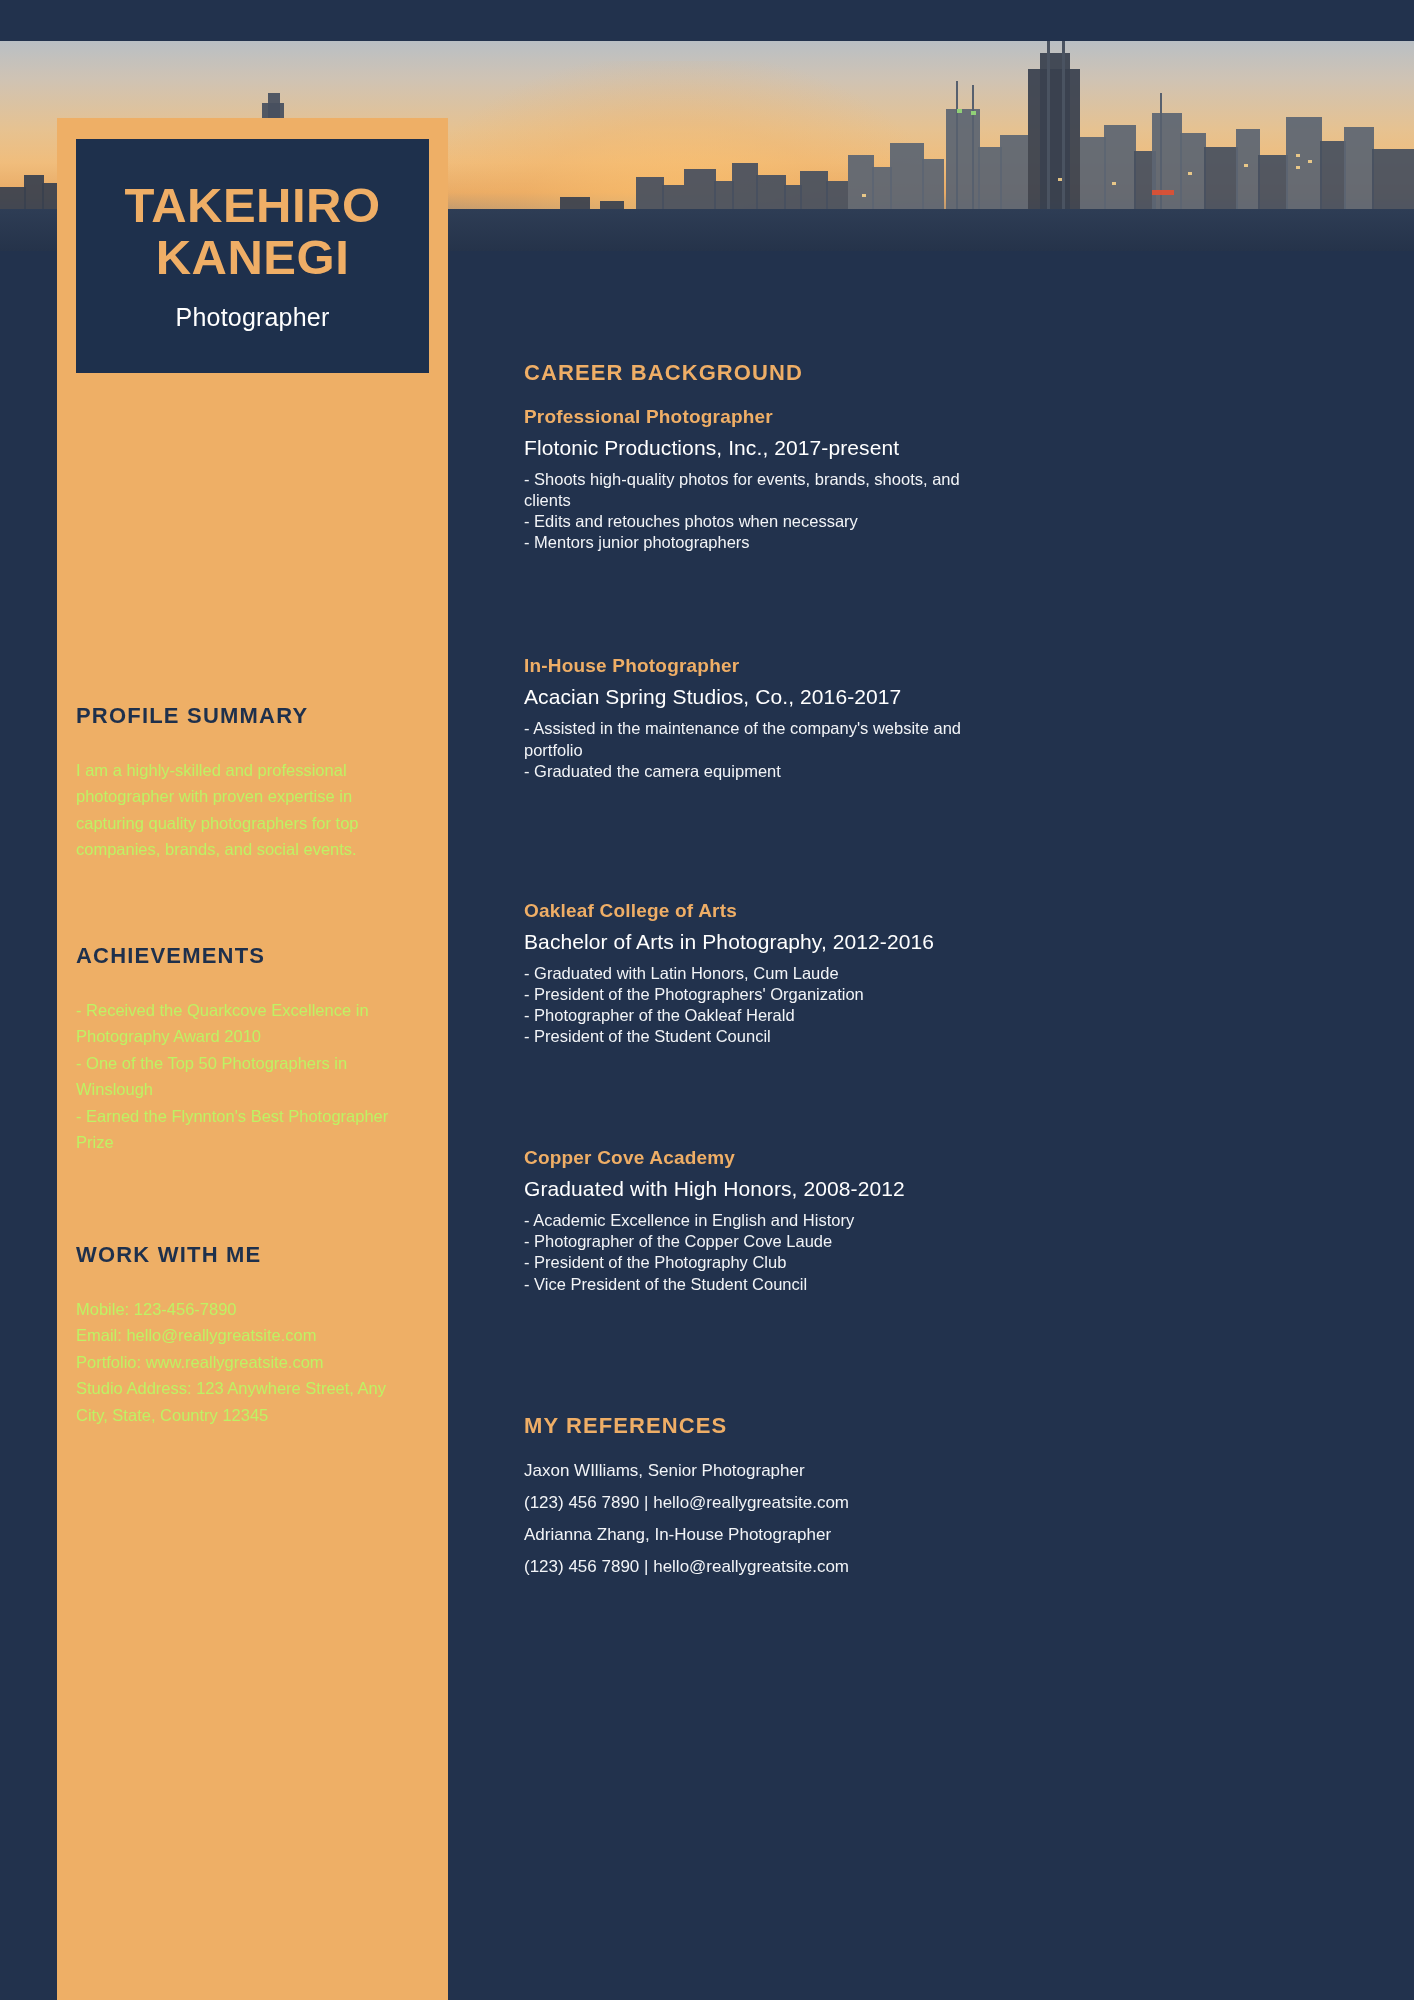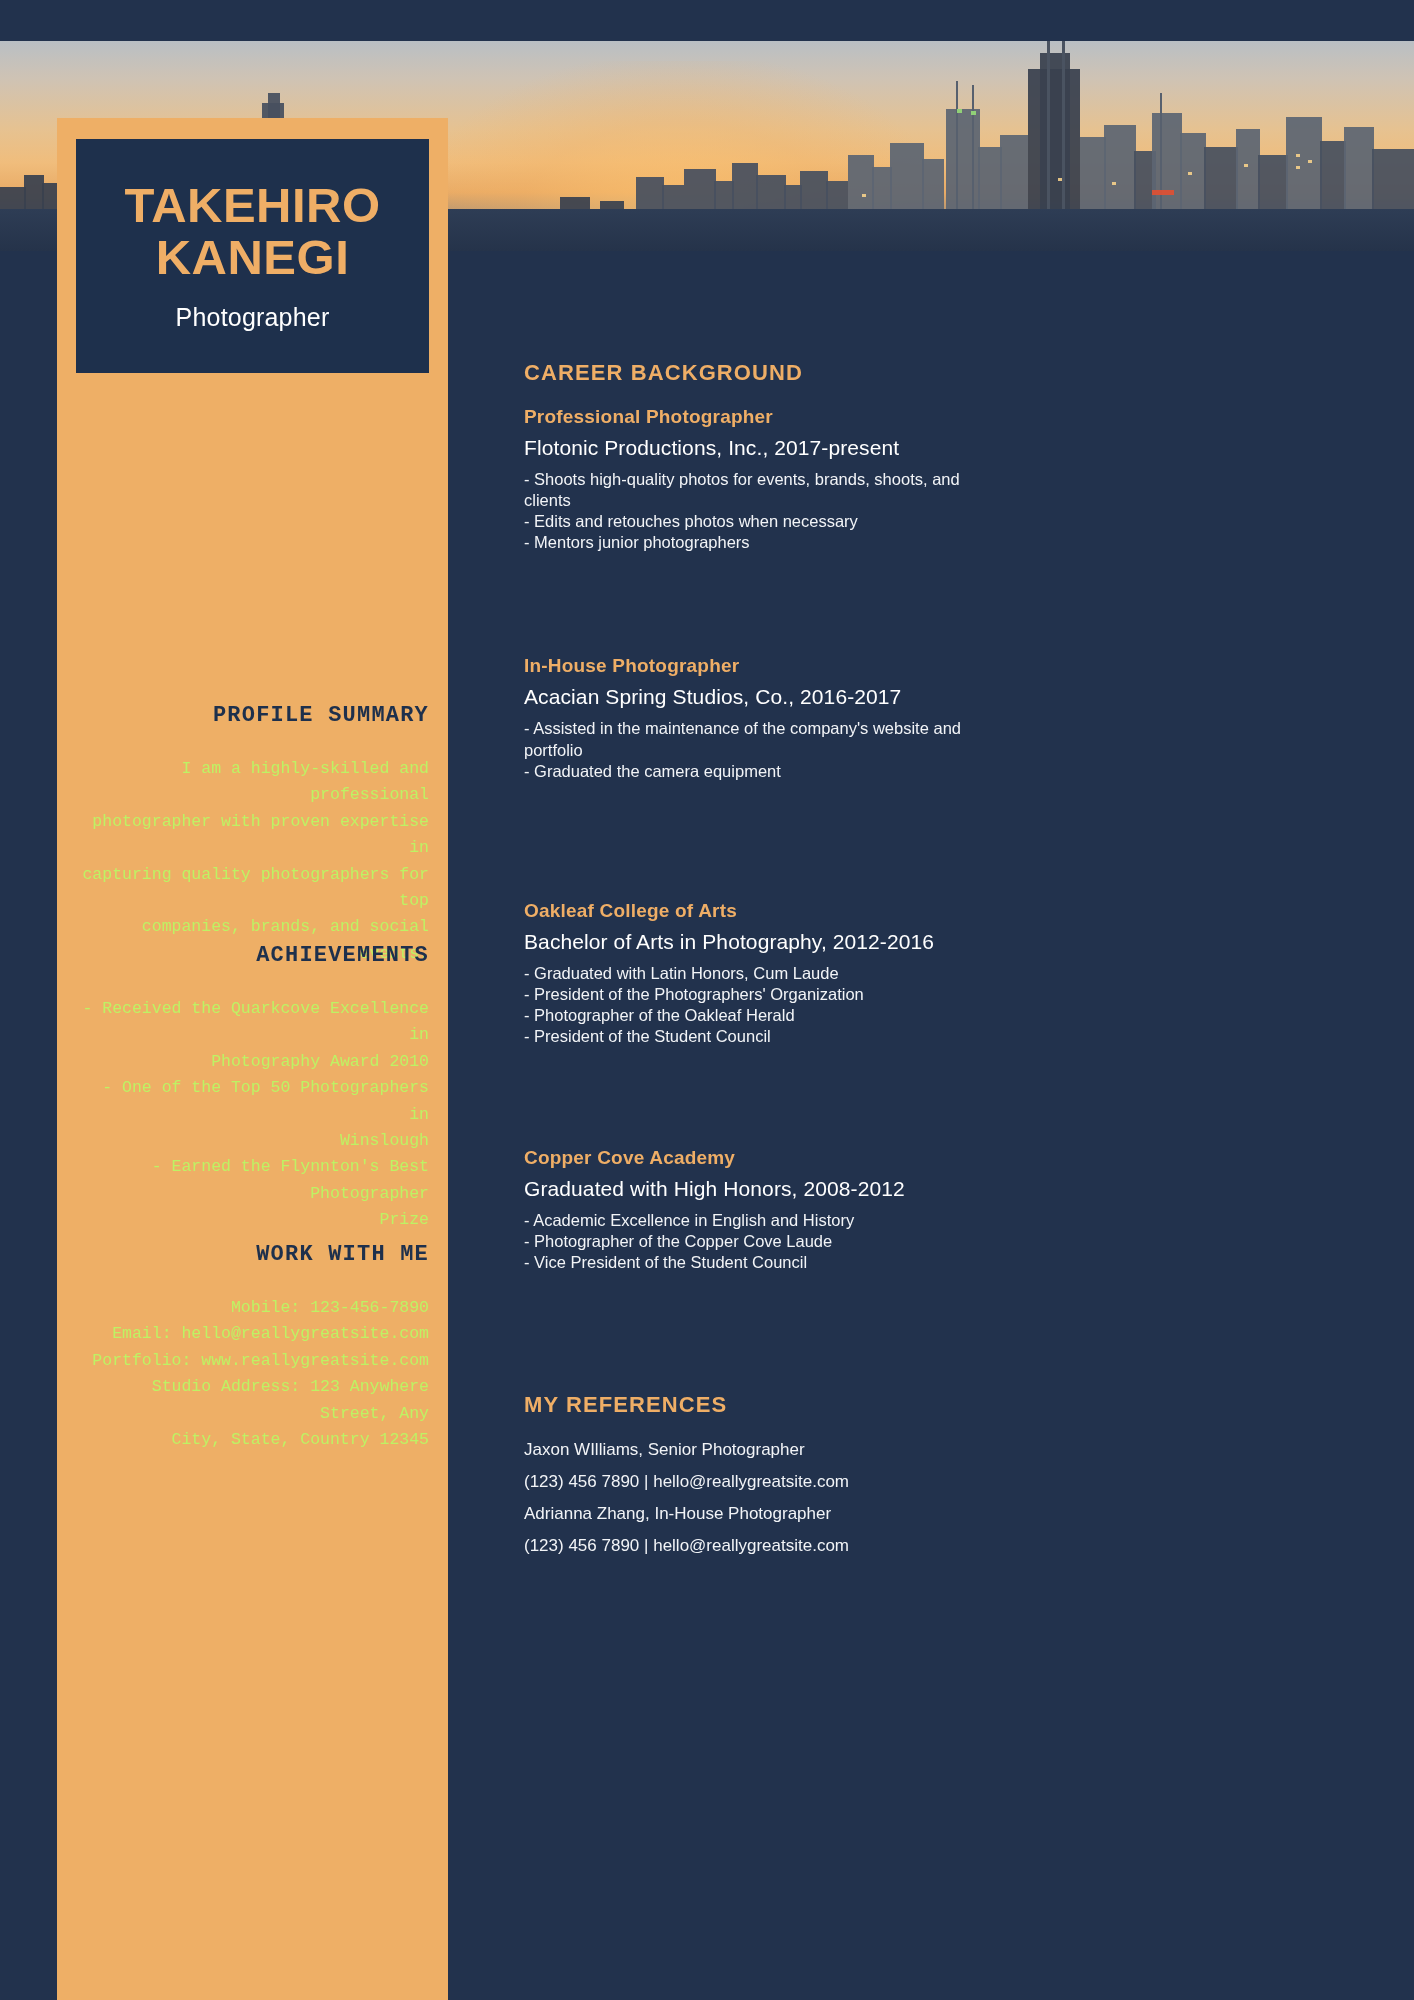--- a/index.html
+++ b/index.html
@@ -149,22 +149,21 @@
     margin-top: 20px;
     text-align: center;
     letter-spacing: .2px;
   }
 
   
   .side-block {
     position: absolute;
     left: 76px;
     width: 353px;
-    text-align: right;
-    font-family: Liberation Mono, monospace;
+    text-align: left;
   }
   .side-title {
     color: #1e304c;
     font-size: 22px;
     font-weight: 700;
     letter-spacing: 1.2px;
     margin-bottom: 28px;
   }
   .side-body {
     color: #bef264;
@@ -428,20 +427,21 @@
       </div>
 
       <div class="sec-gap-2"></div>
 
       <div class="entry">
         <div class="entry-role">Copper Cove Academy</div>
         <div class="entry-org">Graduated with High Honors, 2008-2012</div>
         <div class="entry-points">
           <span class="pt">- Academic Excellence in English and History</span>
           <span class="pt">- Photographer of the Copper Cove Laude</span>
+          <span class="pt">- President of the Photography Club</span>
           <span class="pt">- Vice President of the Student Council</span>
         </div>
       </div>
     </div>
 
     <div class="sec-gap-3"></div>
 
     <div>
       <div class="sec-title">MY REFERENCES</div>
       <div class="ref-body">

